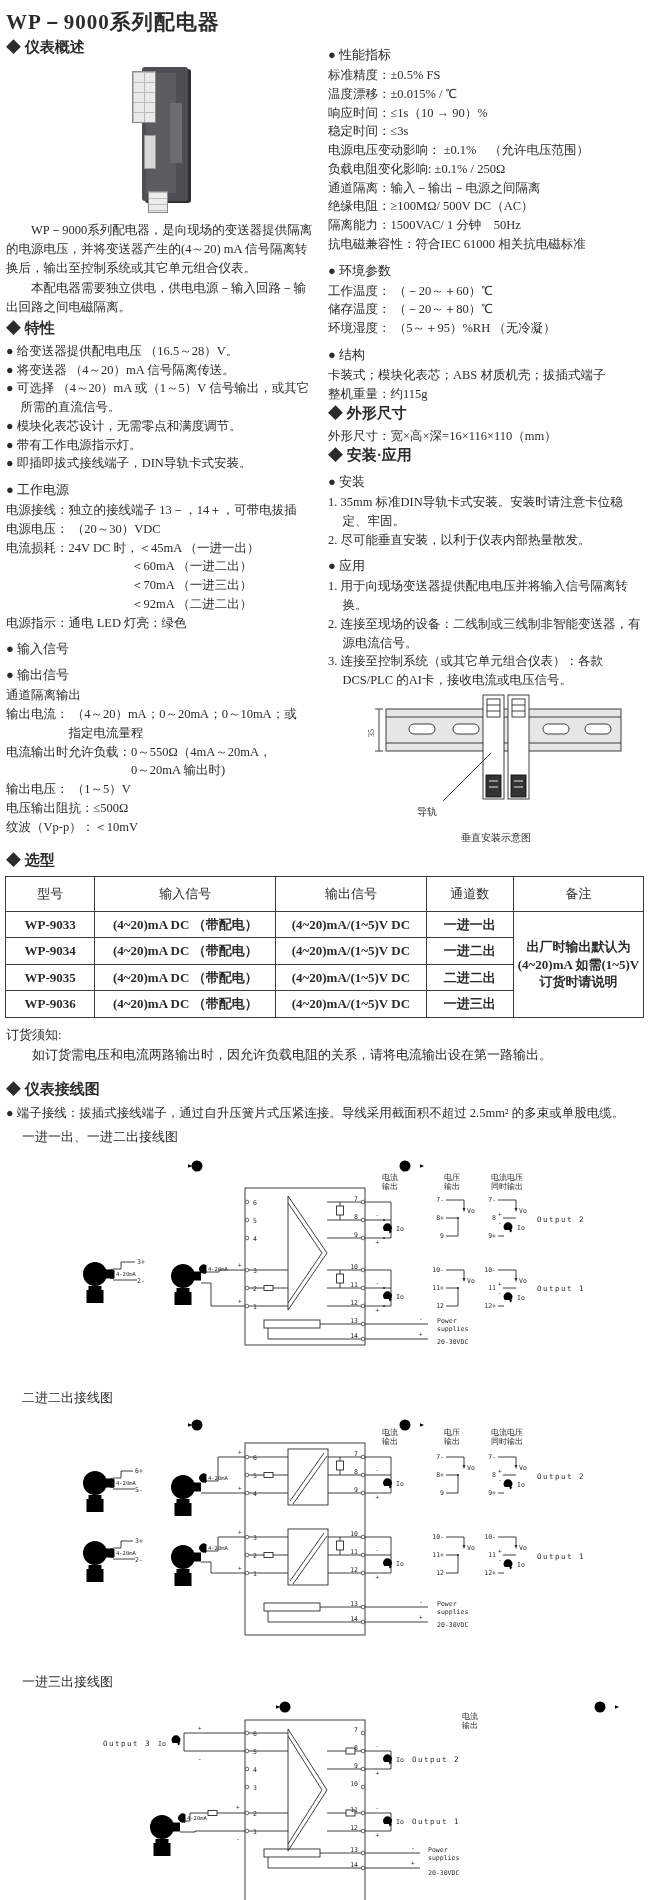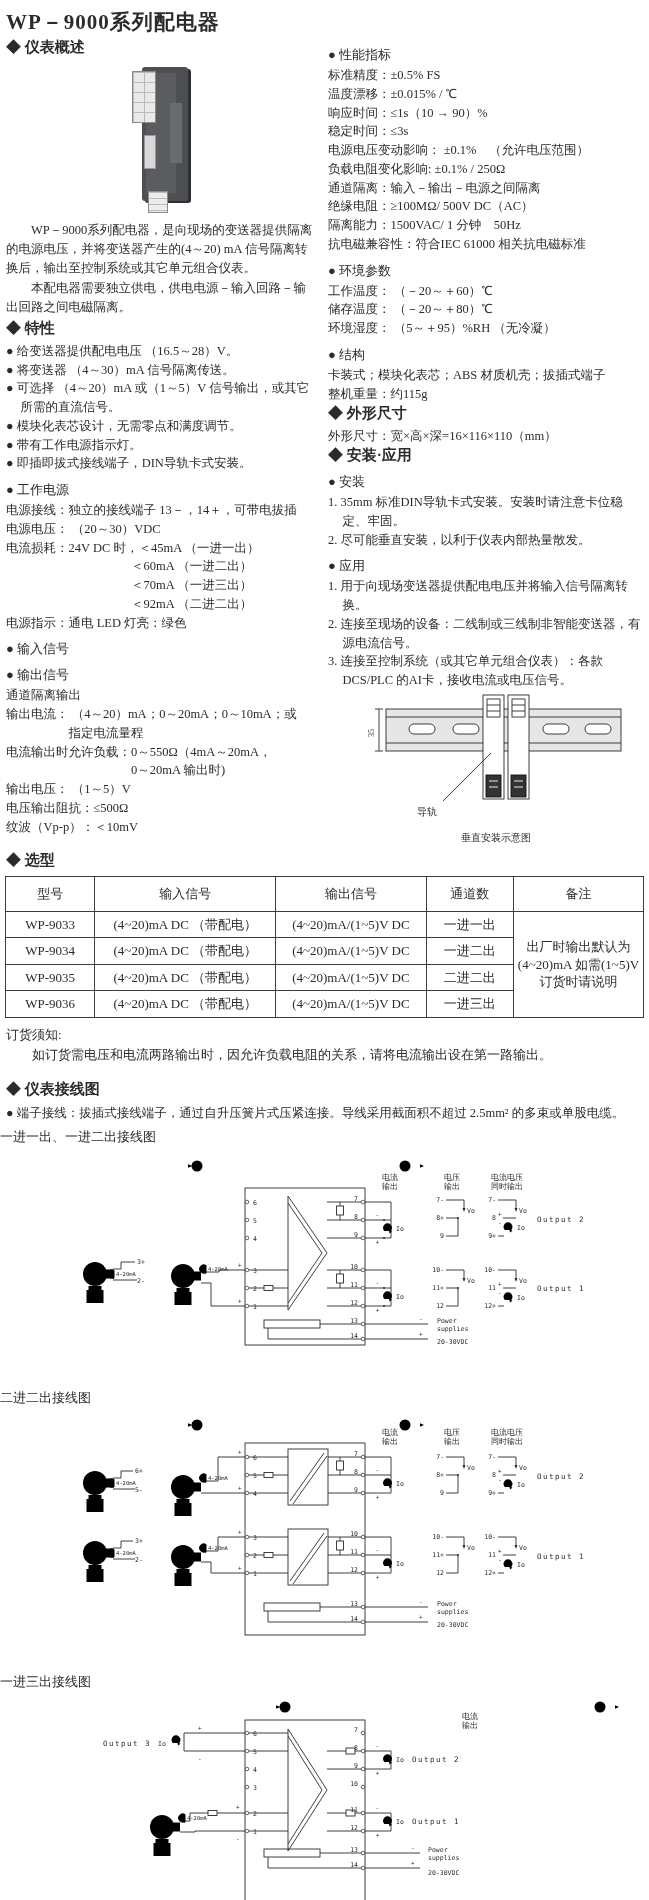--- a/index.html
+++ b/index.html
@@ -18,28 +18,28 @@
   .photo{width:150px;height:150px;margin:6px auto 8px auto;position:relative;}
   .ph-body{position:absolute;left:56px;top:4px;width:46px;height:134px;background:#4d4f52;border-radius:3px;box-shadow:3px 2px 0 #2e2f31;}
   .ph-face{position:absolute;left:60px;top:10px;width:30px;height:120px;background:#5a5c60;}
   .ph-term{position:absolute;left:46px;top:8px;width:22px;height:50px;background:#e9e9e9;border:1px solid #8a8a8a;
     background-image:linear-gradient(#bbb 1px,transparent 1px),linear-gradient(90deg,#bbb 1px,transparent 1px);background-size:11px 10px;}
   .ph-bot{position:absolute;left:62px;top:128px;width:18px;height:20px;background:#ececec;border:1px solid #8a8a8a;
     background-image:linear-gradient(#bbb 1px,transparent 1px);background-size:6px 6px;}
   .ph-lab{position:absolute;left:58px;top:72px;width:10px;height:32px;background:#d8d8d8;border:1px solid #999;}
   .ph-mark{position:absolute;left:84px;top:40px;width:12px;height:60px;background:#6a6c70;}
   table.sel{border-collapse:collapse;margin:6px 5px 0 5px;width:639px;table-layout:fixed;}
-  table.sel th,table.sel td{border:1px solid #3c3c3c;font-size:13px;text-align:center;padding:4px 3px;line-height:1.35;}
+  table.sel th,table.sel td{border:1px solid #3c3c3c;font-size:13px;text-align:center;padding:4px 3px;line-height:1.35;font-weight:bold;}
   table.sel th{font-weight:normal;height:26px;}
   td.rmk{text-align:left;padding:4px 8px;font-size:13px;}
   .c0{width:88px}.c1{width:178px}.c2{width:148px}.c3{width:86px}.c4{width:128px}
   .ordlab{font-size:13px;padding:8px 6px 0 6px;}
   .ordtxt{font-size:13px;padding:2px 6px 0 6px;text-indent:2em;}
   .wnote{font-size:12.5px;padding:2px 6px;}
-  .dlabel{font-size:13px;padding:4px 0;}
+  .dlabel{font-size:13px;padding:4px 22px;}
   .dg{display:block;margin:0 auto;}
   .dg line,.dg path,.dg rect,.dg circle,.dg polyline{stroke:#2b2b2b;stroke-width:.9;fill:none;}
   .dg .fill{fill:#2b2b2b;stroke:none;}
   .dg rect.res{fill:#fff;}
   .dg circle.term{fill:#fff;stroke-width:.7;}
   .dg circle.dot{fill:#2b2b2b;stroke:none;}
   .dg text{font-family:"DejaVu Sans Mono",monospace;font-size:6.5px;fill:#2b2b2b;stroke:none;}
   .dg text.zh{font-family:"Liberation Serif",serif;font-size:8px;}
   .dg text.big{font-size:7.5px;letter-spacing:1.5px;}
   .dg text.sgn{font-size:6px;}
@@ -71,21 +71,21 @@
         <div class="ph-lab"></div>
       </div>
 
       <div class="para">WP－9000系列配电器，是向现场的变送器提供隔离的电源电压，并将变送器产生的(4～20) mA 信号隔离转换后，输出至控制系统或其它单元组合仪表。</div>
       <div class="para">本配电器需要独立供电，供电电源－输入回路－输出回路之间电磁隔离。</div>
 
       <div class="hd">◆ 特性</div>
       <div class="lines blist">
 
       <div class="ln">● 给变送器提供配电电压 （16.5～28）V。</div>
-          <div class="ln">● 将变送器 （4～30）mA 信号隔离传送。</div>
+          <div class="ln">● 将变送器 （4～20）mA 信号隔离传送。</div>
           <div class="ln">● 可选择 （4～20）mA 或（1～5）V 信号输出，或其它所需的直流信号。</div>
           <div class="ln">● 模块化表芯设计，无需零点和满度调节。</div>
           <div class="ln">● 带有工作电源指示灯。</div>
           <div class="ln">● 即插即拔式接线端子，DIN导轨卡式安装。</div>
         </div>
 
       <div class="sub">● 工作电源</div>
       <div class="lines">
 
       <div class="ln">电源接线：独立的接线端子 13－，14＋，可带电拔插</div>

